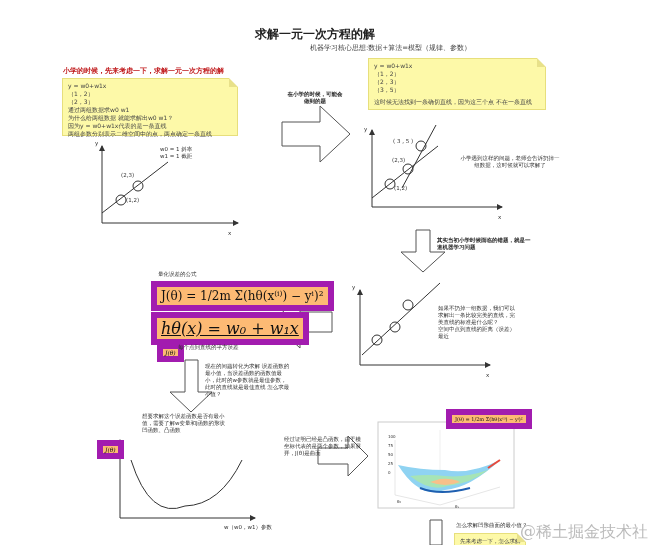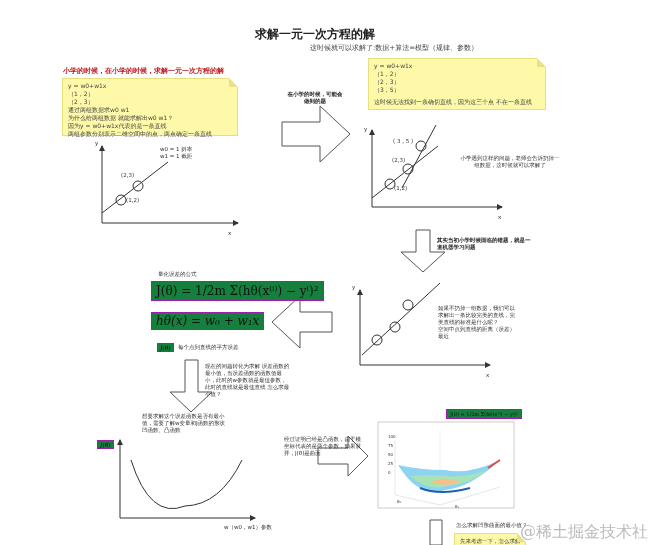--- a/index.html
+++ b/index.html
@@ -6,31 +6,31 @@
   body{width:648px;height:545px;background:#fff;position:relative;overflow:hidden;font-family:"DejaVu Sans","Liberation Sans",sans-serif;color:#333;}
   .abs{position:absolute;}
   .title{left:255px;top:26px;font-size:12px;font-weight:bold;color:#222;}
   .subtitle{left:310px;top:43px;font-size:7px;color:#444;}
   .red-heading{left:63px;top:66px;font-size:7px;font-weight:bold;color:#c0191b;}
   .note{background:#fdf9a8;border:1px solid #e7df7c;font-size:6px;line-height:8px;color:#444;padding:3px 5px;box-sizing:border-box;}
   .note:after{content:"";position:absolute;right:-1px;top:-1px;width:0;height:0;border-left:9px solid #e8e18a;border-top:9px solid #fff;}
   .note .ln{white-space:nowrap;display:block;}
   .small{font-size:5.5px;line-height:7px;color:#333;}
   .bold-small{font-size:5.5px;line-height:7px;font-weight:bold;color:#222;}
-  .formula{font-family:"DejaVu Serif","Liberation Serif",serif;color:#111;border:1px solid #a21caf;background:#15803d;white-space:nowrap;}
+  .formula{font-family:"DejaVu Serif","Liberation Serif",serif;color:#111;border:6px solid #a21caf;background:#fdba74;white-space:nowrap;}
   .watermark{font-family:"DejaVu Serif","Liberation Serif",serif;color:rgba(130,130,130,0.55);font-size:16px;}
   svg{position:absolute;overflow:visible;}
 </style>
 </head>
 <body>
 
 <div class="abs title">求解一元一次方程的解</div>
-<div class="abs subtitle">这时候就可以求解了:数据+算法=模型（规律、参数）</div>
+<div class="abs subtitle">机器学习核心思想:数据+算法=模型（规律、参数）</div>
 
-<div class="abs red-heading">小学的时候，在小学的时候，求解一元一次方程的解</div>
+<div class="abs red-heading">小学的时候，先来考虑一下，求解一元一次方程的解</div>
 <div class="abs note" style="left:62px;top:78px;width:176px;height:58px;">
   <span class="ln">y = w0+w1x</span>
   <span class="ln">（1，2）</span>
   <span class="ln">（2，3）</span>
   <span class="ln">通过两组数据求w0 w1</span>
   <span class="ln">为什么给两组数据 就能求解出w0 w1？</span>
   <span class="ln">因为y = w0+w1x代表的是一条直线</span>
   <span class="ln">两组参数分别表示二维空间中的点，两点确定一条直线</span>
 </div>
 
@@ -130,21 +130,21 @@
 
 <div class="abs small" style="left:352px;top:284px;">y</div>
 <div class="abs small" style="left:486px;top:372px;">x</div>
 <div class="abs small" style="left:438px;top:305px;width:78px;">
   <div>如果不扔掉一组数据，我们可以求解出一条比较完美的直线，完美直线的标准是什么呢？</div>
   <div>空间中点到直线的距离（误差）最近</div>
 </div>
 
 <div class="abs small" style="left:158px;top:271px;">量化误差的公式</div>
 <div class="abs formula" style="left:151px;top:281px;padding:2px 4px;font-size:12px;">J(θ) = 1/2m Σ(hθ(x⁽ⁱ⁾) − yⁱ)²</div>
-<div class="abs formula" style="left:151px;top:312px;padding:1px 4px;font-size:12px;font-style:italic;">hθ(x) = w₀ + w₁x</div>
+<div class="abs formula" style="left:151px;top:312px;padding:1px 4px;font-size:16px;font-style:italic;text-decoration:underline;">hθ(x) = w₀ + w₁x</div>
 <div class="abs formula" style="left:157px;top:343px;padding:0 2px;font-size:6px;font-style:italic;">J(θ)</div>
 <div class="abs small" style="left:178px;top:344px;">每个点到直线的平方误差</div>
 
 <div class="abs small" style="left:205px;top:363px;width:85px;">现在的问题转化为求解 误差函数的最小值，当误差函数的函数值最小，此时的w参数就是最佳参数，此时的直线就是最佳直线 怎么求最小值？</div>
 
 <div class="abs small" style="left:142px;top:413px;width:85px;">想要求解这个误差函数是否有最小值，需要了解w变量和J函数的形状 凹函数、凸函数</div>
 <div class="abs formula" style="left:97px;top:440px;padding:0 2px;font-size:6px;font-style:italic;">J(θ)</div>
 <div class="abs small" style="left:224px;top:524px;">w（w0，w1）参数</div>
 
 <div class="abs small" style="left:284px;top:436px;width:78px;">经过证明已经是凸函数，由于横坐标代表的是两个参数，如果展开，J(θ)是曲面</div>

